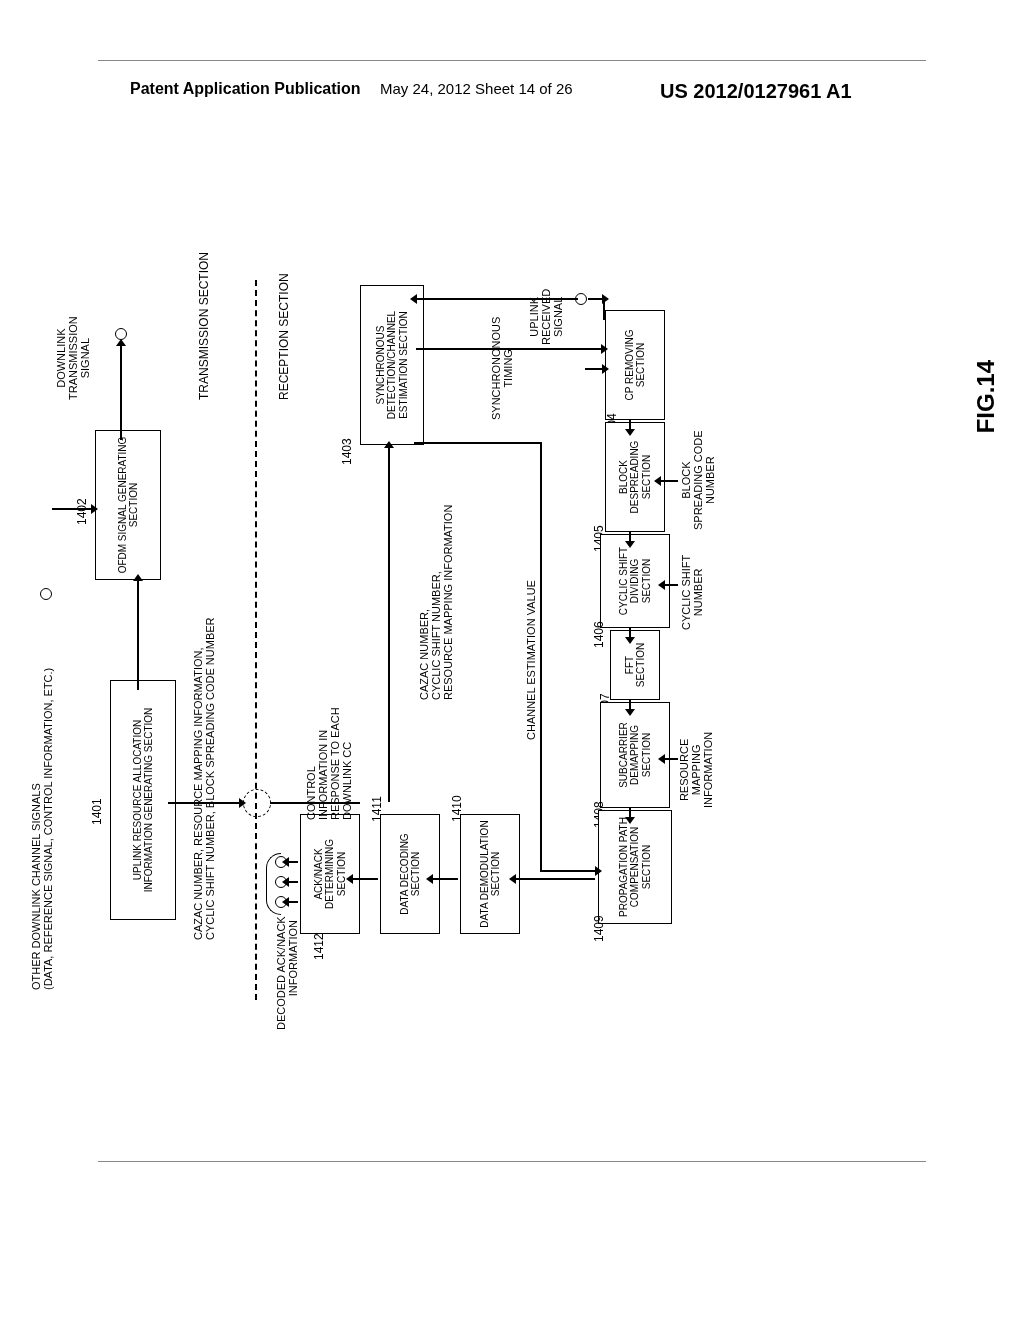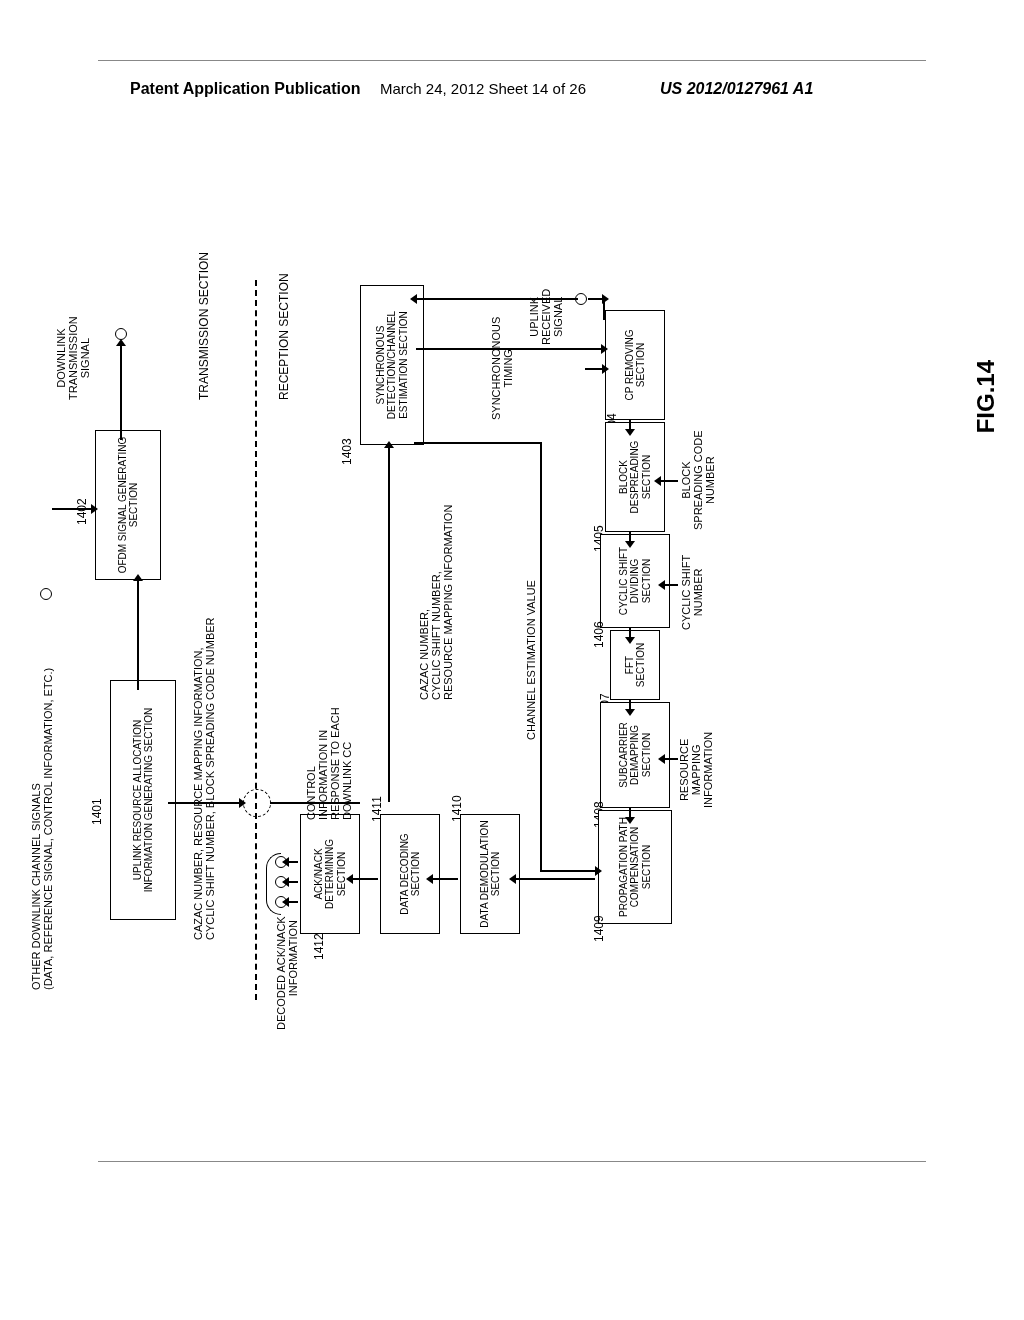--- a/index.html
+++ b/index.html
@@ -37,23 +37,22 @@
   .header-center {
     position: absolute;
     left: 380px;
     top: 80px;
     font-size: 15px;
   }
   .header-right {
     position: absolute;
     left: 660px;
     top: 80px;
-    font-size: 16px;
+    font-size: 20px;
     font-weight: bold;
-    font-style: italic;
   }
   .diagram {
     position: absolute;
     left: 130px;
     top: 170px;
     width: 720px;
     height: 940px;
     
     transform: rotate(-90deg);
     transform-origin: 50% 50%;
@@ -134,21 +133,21 @@
     font-weight: bold;
   }
 </style>
 </head>
 <body>
 
 <div class="page">
   <div class="page-border"></div>
 
   <div class="header-left">Patent Application Publication</div>
-  <div class="header-center">March 24, 2012   Sheet 14 of 26</div>
+  <div class="header-center">May 24, 2012   Sheet 14 of 26</div>
   <div class="header-right">US 2012/0127961 A1</div>
 
   <div class="diagram">
 
     <div class="lbl" style="left:10px; top:10px; text-align:left;">OTHER DOWNLINK CHANNEL SIGNALS
 (DATA, REFERENCE SIGNAL, CONTROL INFORMATION, ETC.)</div>
     <div class="port" style="left:400px; top:20px;"></div>
 
     <div class="box" style="left:80px;  top:90px;  width:230px; height:56px;">
         <span>UPLINK RESOURCE ALLOCATION

